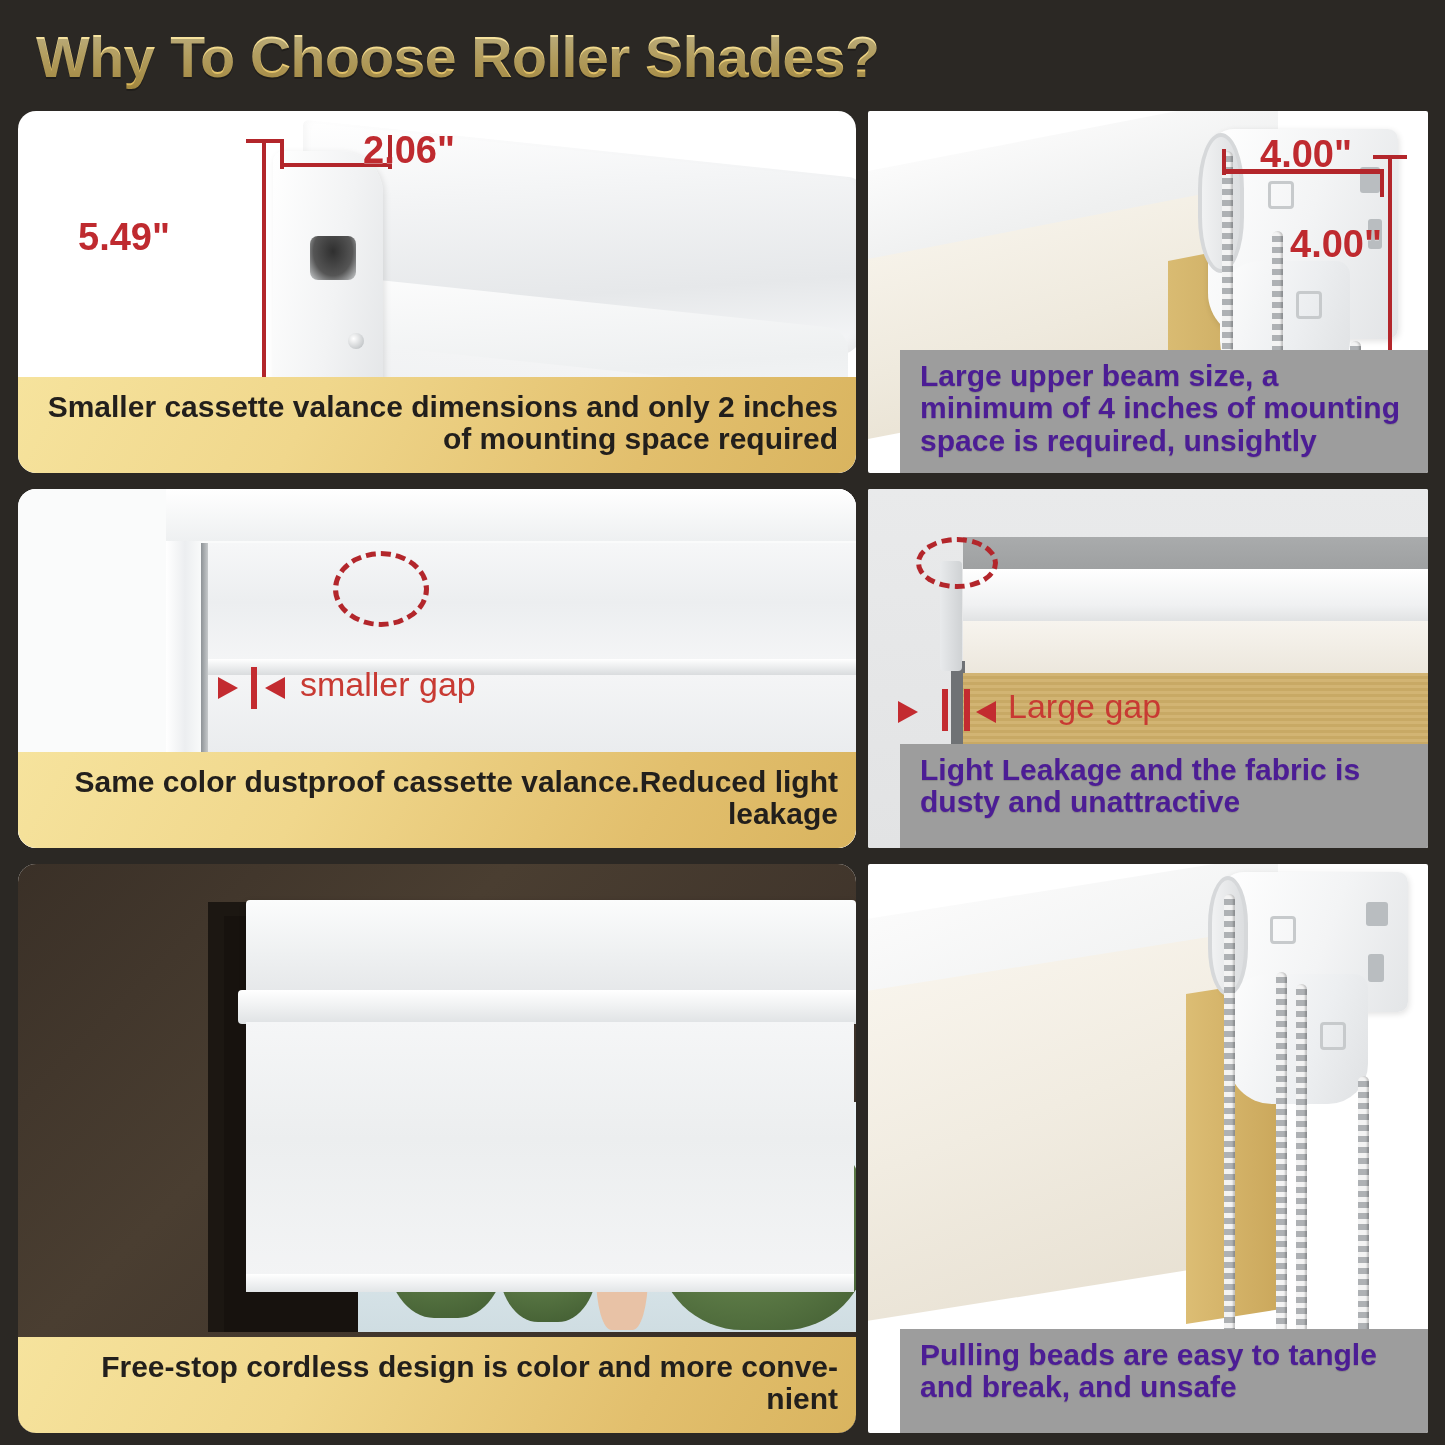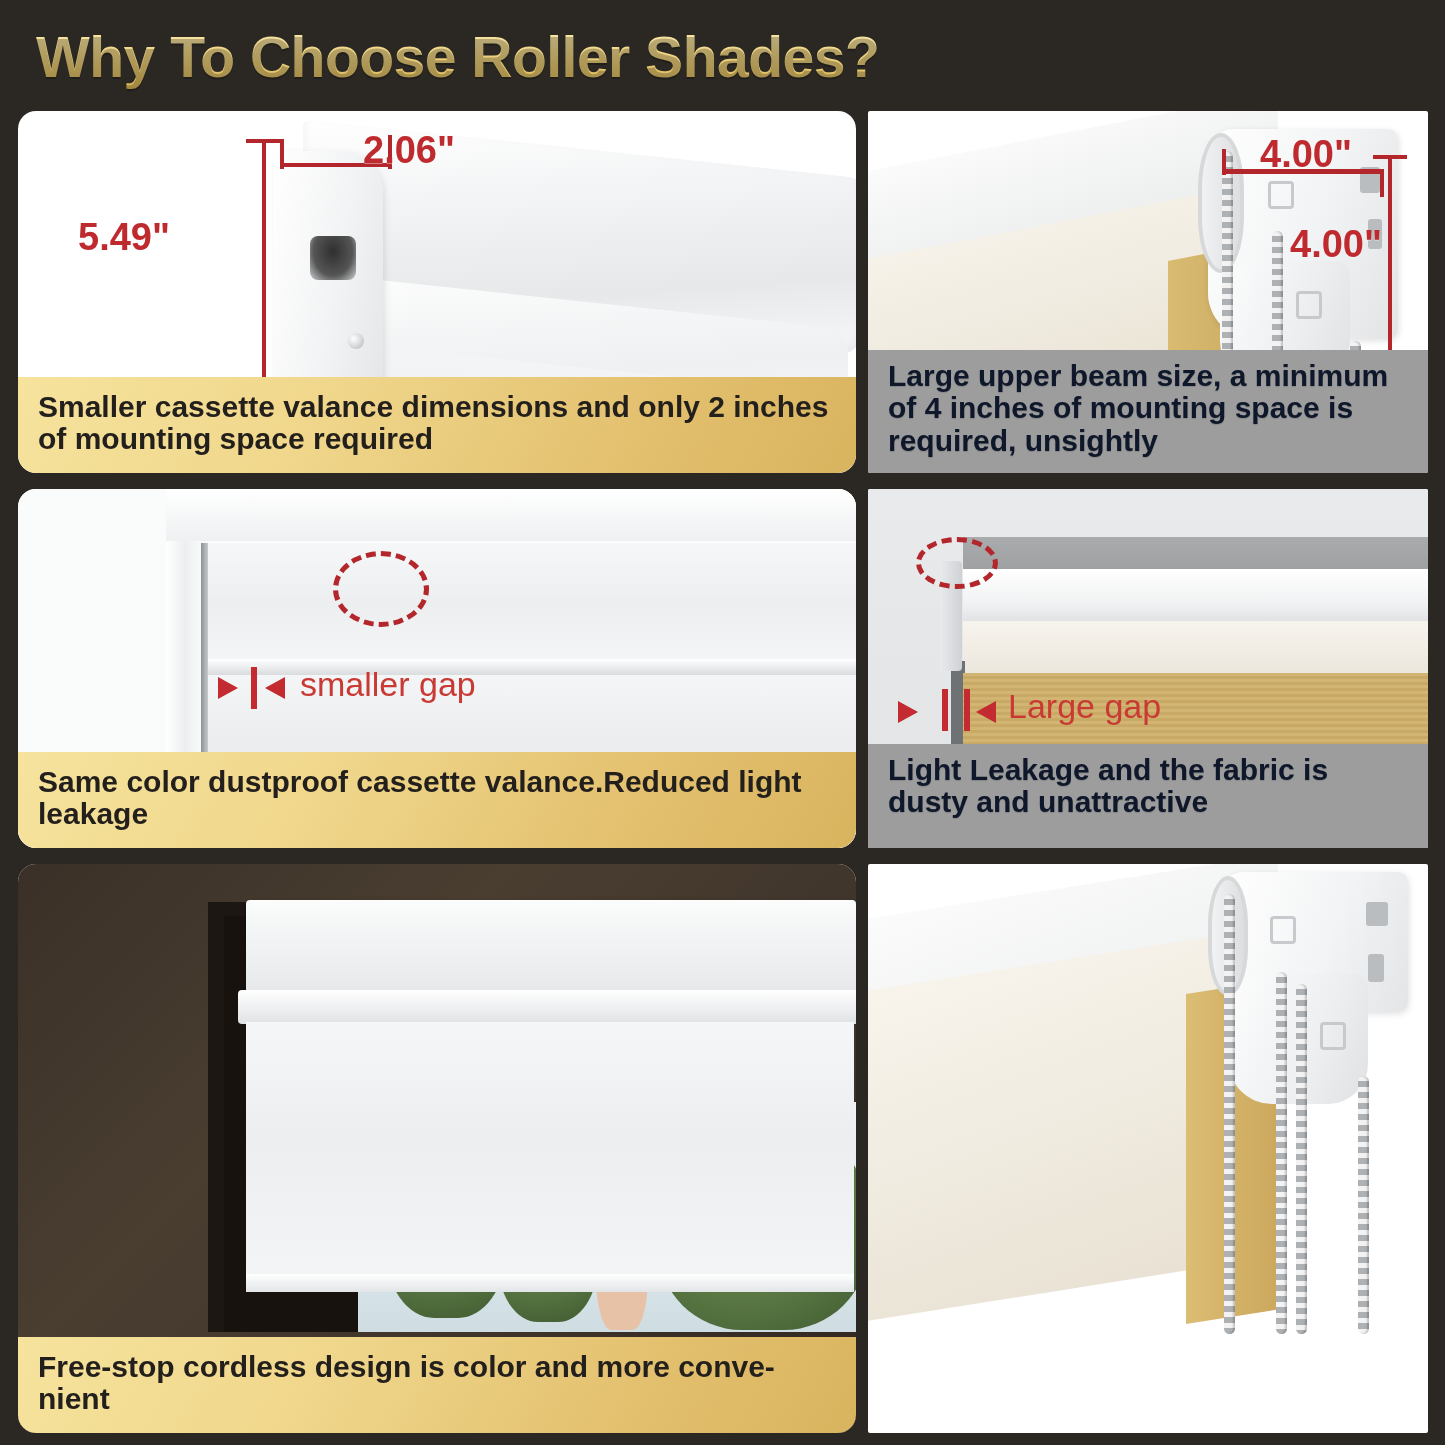--- a/index.html
+++ b/index.html
@@ -45,27 +45,29 @@
     position: absolute; left: 0; right: 0; bottom: 0;
     padding: 14px 18px 16px 20px;
     font-size: 30px; font-weight: 700; line-height: 1.08;
     z-index: 30;
   }
   .cap.gold {
     background: linear-gradient(120deg,#f6e39d 0%,#f0d78c 35%,#e2bf6d 75%,#d9b45f 100%);
     color: #221f1c;
     border-radius: 0 0 18px 18px;
     min-height: 96px;
+    text-align: right;
   }
   .cap.gray {
     background: #9d9d9d;
-    color: #0f172a;
+    color: #4c1d95;
     min-height: 104px;
     padding-top: 10px;
     text-shadow: 0 1px 1px rgba(0,0,0,0.15);
+    margin-left: 32px;
   }
 
   
   .ph { position:absolute; inset:0; }
 
   
   .v-body {
     position:absolute; left:285px; top:38px; width:560px; height:180px;
     background: linear-gradient(170deg,#ffffff 0%,#f4f5f6 30%,#e6e8ea 70%,#f7f8f9 100%);
     border-radius: 6px 14px 30px 8px;
@@ -405,18 +407,19 @@
             <div class="notch" style="left:498px;top:38px;width:22px;height:24px;"></div>
             <div class="notch" style="left:500px;top:90px;width:16px;height:28px;"></div>
             <div class="logo-s" style="left:402px;top:52px;width:26px;height:28px;"></div>
             <div class="logo-s" style="left:452px;top:158px;width:26px;height:28px;"></div>
 
             <div class="bead" style="left:356px;top:30px;height:440px;"></div>
             <div class="bead" style="left:408px;top:108px;height:362px;"></div>
             <div class="bead" style="left:428px;top:120px;height:350px;"></div>
             <div class="bead" style="left:490px;top:212px;height:258px;"></div>
           </div>
+          <div class="cap gray">Pulling beads are easy to tangle and break, and unsafe</div>
         </div>
       </div>
     </div>
 
   </div>
 </div>
 
 </body></html>

